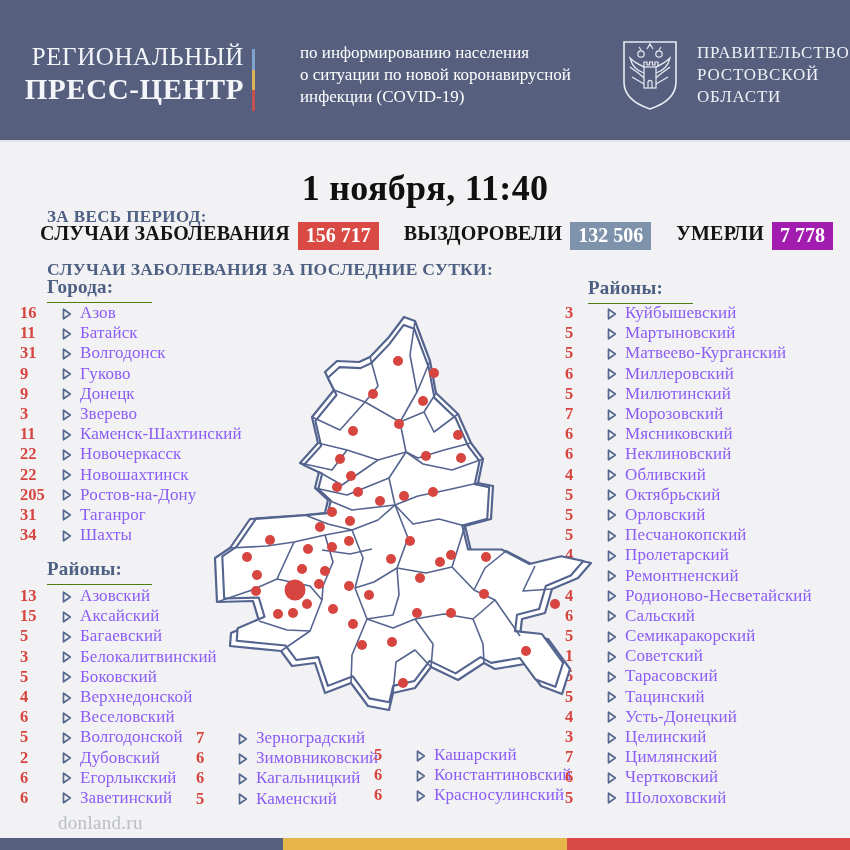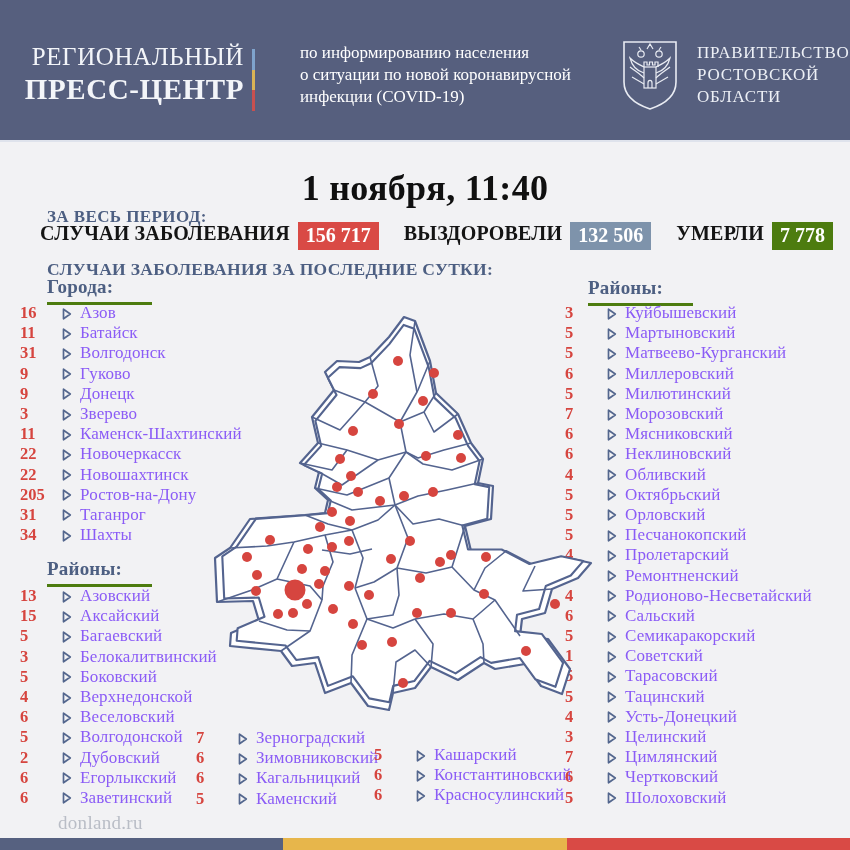--- a/index.html
+++ b/index.html
@@ -21,21 +21,21 @@
   
   .title { position:absolute; top:167px; left:0; width:850px; text-align:center;
            font-size:36px; font-weight:700; color:#101010; letter-spacing:.3px; }
   .period-label { position:absolute; left:47px; top:207px; font-size:17px; font-weight:700; color:#4d5f82; letter-spacing:.4px; }
   .stats { position:absolute; left:40px; top:222px; height:27px; display:flex; align-items:flex-start; white-space:nowrap; }
   .stats .lbl { font-size:20px; font-weight:700; color:#141414; margin-right:8px; letter-spacing:.2px; }
   .stats .badge { color:#fff; font-size:20px; font-weight:700; padding:2px 8px 3px; margin-right:25px; }
   .daily-label { position:absolute; left:47px; top:259px; font-size:17.5px; font-weight:700; color:#4d5f82; letter-spacing:.3px; }
   
   .col-header { position:absolute; font-size:19px; font-weight:700; color:#4d5f82;
-                width:105px; padding-bottom:4px; border-bottom:3px solid #4d7c0f; letter-spacing:.2px; }
+                width:105px; padding-bottom:4px; border-bottom:1px solid #4d7c0f; letter-spacing:.2px; }
   .list { position:absolute; }
   .list .row { height:20.2px; display:flex; align-items:center; }
   .list .num { width:36px; flex:none; text-align:left; font-size:16.5px; font-weight:700; color:#d6453f; }
   .list .arr { flex:none; margin:1px 8px 0 6px; display:flex; }
   .list .loc { font-size:17px; font-weight:500; color:#8b5cf6; white-space:nowrap; letter-spacing:.1px; }
   #cities-header          { left:47px;  top:276px; }
   #districts-left-header  { left:47px;  top:558px; }
   #districts-right-header { left:588px; top:277px; }
   #cities         { left:20px;  top:303px; }
   #districts-left { left:20px;  top:586px; }
@@ -97,21 +97,21 @@
 
   <div class="title">1 ноября, 11:40</div>
   <div class="period-label">ЗА ВЕСЬ ПЕРИОД:</div>
 
   <div class="stats">
     <span class="lbl">СЛУЧАИ ЗАБОЛЕВАНИЯ</span>
     <span class="badge" style="background: rgb(217, 74, 69);">156 717</span>
     <span class="lbl">ВЫЗДОРОВЕЛИ</span>
     <span class="badge" style="background: rgb(126, 147, 171);">132 506</span>
     <span class="lbl">УМЕРЛИ</span>
-    <span class="badge" style="background: #4d7c0f;">7 778</span>
+    <span class="badge" style="background: #a21caf;">7 778</span>
   </div>
 
   <div class="daily-label">СЛУЧАИ ЗАБОЛЕВАНИЯ ЗА ПОСЛЕДНИЕ СУТКИ:</div>
 
   <div class="col-header" id="cities-header">Города:</div>
   <div class="col-header" id="districts-left-header">Районы:</div>
   <div class="col-header" id="districts-right-header">Районы:</div>
 
   <div class="list" id="cities">
       <div class="row">

